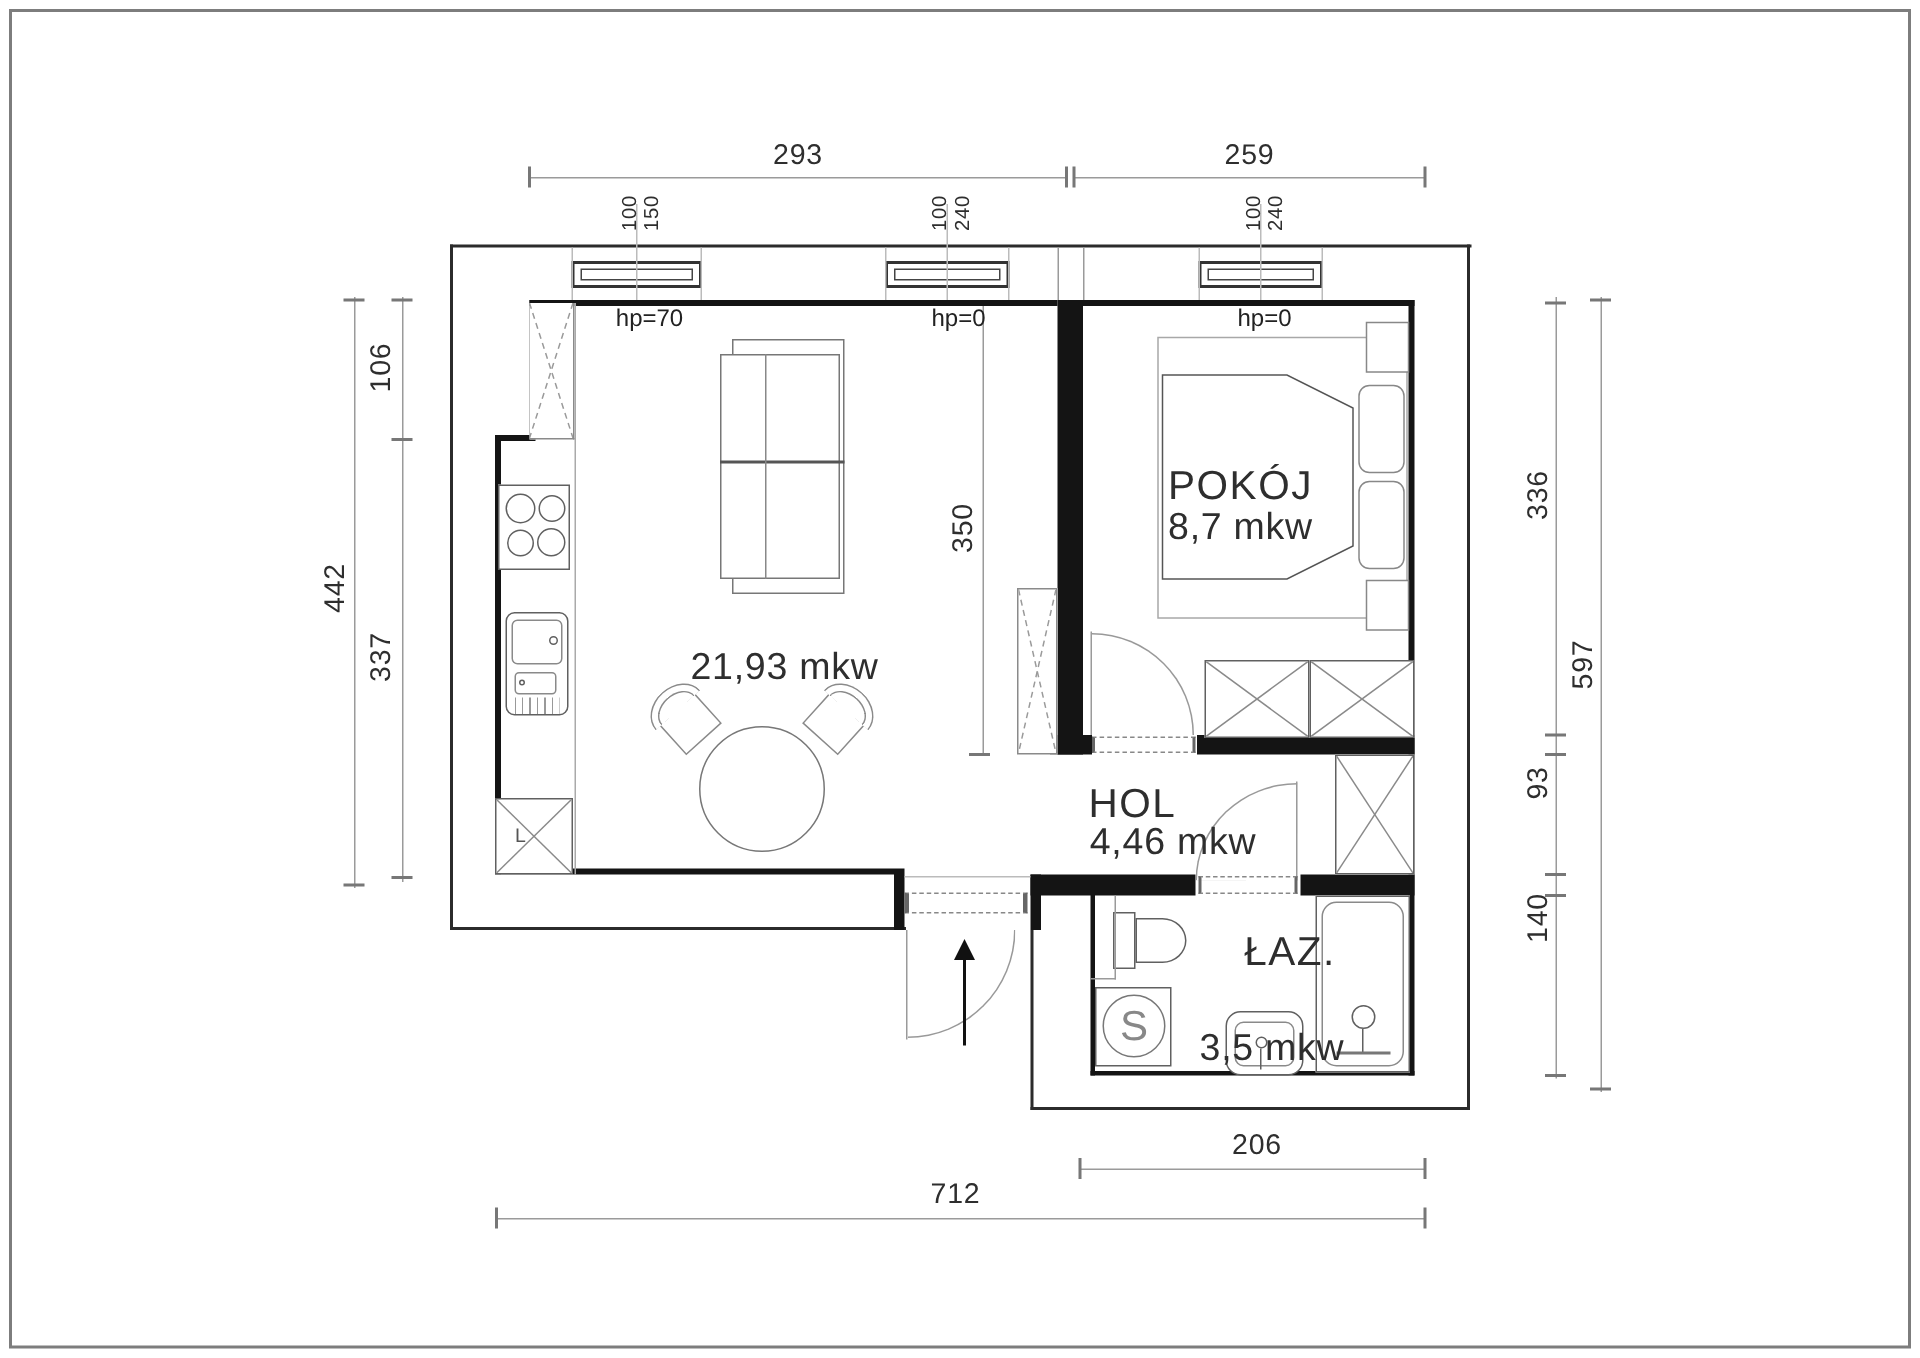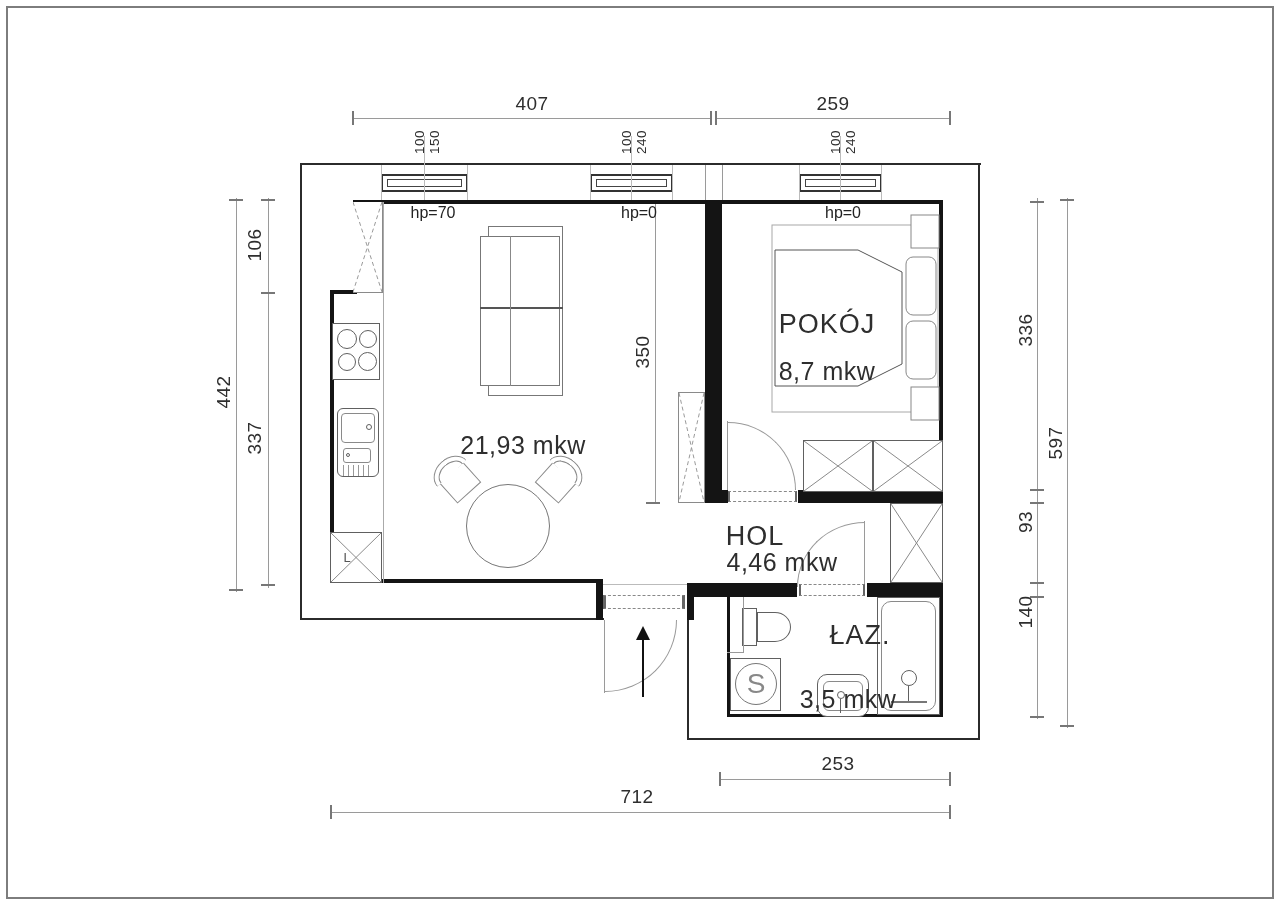--- a/index.html
+++ b/index.html
@@ -221,21 +221,21 @@
   </div>
 
   <div>
 
     <div class="ln" style="left:353px;top:118px;width:358px;height:1px;"></div>
     <div class="ln" style="left:716px;top:118px;width:234px;height:1px;"></div>
     <div class="tickv" style="left:352px;top:111px;"></div>
     <div class="tickv" style="left:710px;top:111px;"></div>
     <div class="tickv" style="left:715px;top:111px;"></div>
     <div class="tickv" style="left:949px;top:111px;"></div>
-    <div class="t dim" style="left:532px;top:104px;">407</div>
+    <div class="t dim" style="left:532px;top:104px;">293</div>
     <div class="t dim" style="left:833px;top:104px;">259</div>
 
     <div class="wl" style="left:427px;top:142px;">
       <span>100</span>
         <span>150</span>
     </div>
     <div class="wl" style="left:634px;top:142px;">
       <span>100</span>
         <span>240</span>
     </div>
@@ -270,31 +270,31 @@
     <div class="rt dim" style="left:1026px;top:522px;">93</div>
     <div class="rt dim" style="left:1026px;top:612px;">140</div>
 
     <div class="ln" style="left:655px;top:204px;width:1px;height:299px;"></div>
     <div class="tickh" style="left:646px;top:502px;"></div>
     <div class="rt dim" style="left:643px;top:352px;">350</div>
 
     <div class="ln" style="left:720px;top:779px;width:230px;height:1px;"></div>
     <div class="tickv" style="left:719px;top:772px;"></div>
     <div class="tickv" style="left:949px;top:772px;"></div>
-    <div class="t dim" style="left:838px;top:764px;">253</div>
+    <div class="t dim" style="left:838px;top:764px;">206</div>
     <div class="ln" style="left:331px;top:812px;width:619px;height:1px;"></div>
     <div class="tickv" style="left:330px;top:805px;"></div>
     <div class="tickv" style="left:949px;top:805px;"></div>
     <div class="t dim" style="left:637px;top:797px;">712</div>
   </div>
 
   <div class="t hp" style="left:433px;top:213px;">hp=70</div>
   <div class="t hp" style="left:639px;top:213px;">hp=0</div>
   <div class="t hp" style="left:843px;top:213px;">hp=0</div>
 
   <div class="t area" style="left:523px;top:445px;">21,93 mkw</div>
   <div class="t room" style="left:827px;top:324px;">POKÓJ</div>
-  <div class="t area" style="left:827px;top:371px;">8,7 mkw</div>
+  <div class="t area" style="left:827px;top:352px;">8,7 mkw</div>
   <div class="t room" style="left:755px;top:536px;">HOL</div>
   <div class="t area" style="left:782px;top:562px;">4,46 mkw</div>
   <div class="t room" style="left:860px;top:635px;">ŁAZ.</div>
   <div class="t area" style="left:848px;top:661px;margin-top:38px;">3,5 mkw</div>
 </div>
 
 </body></html>

